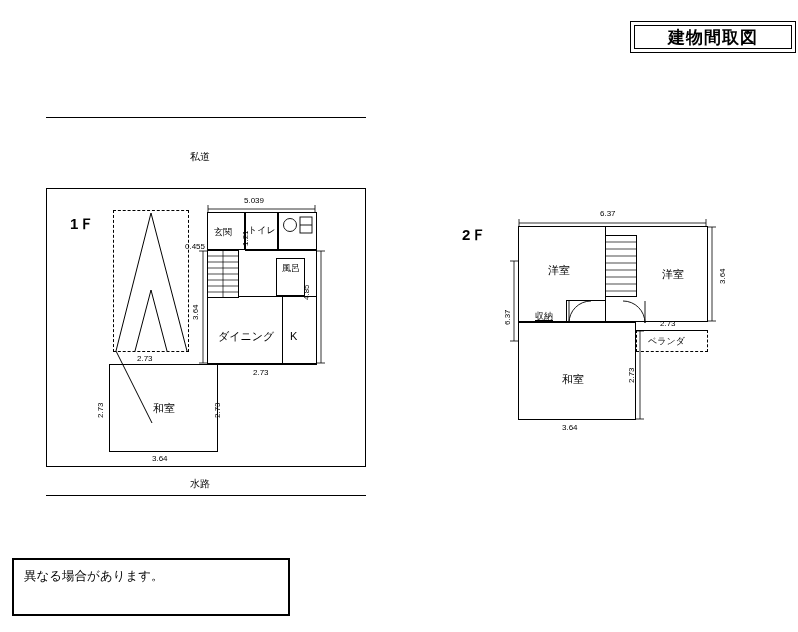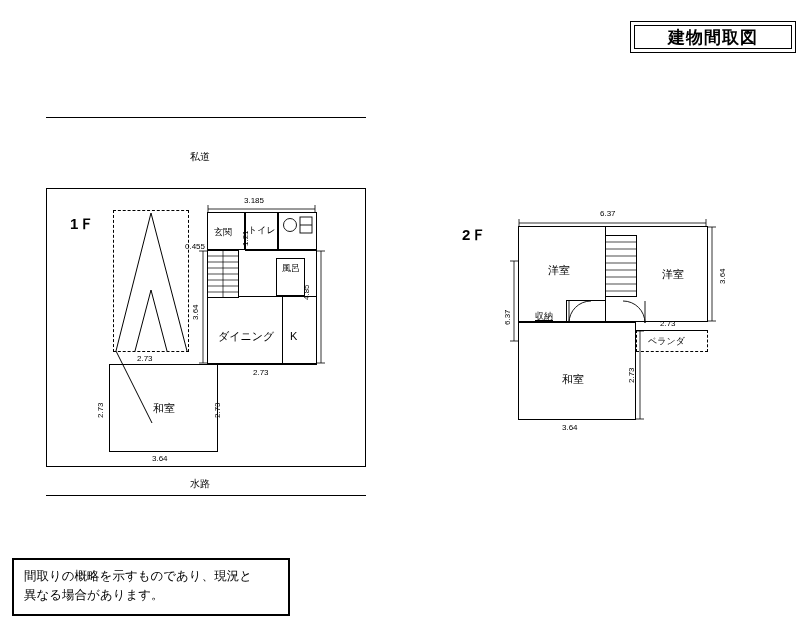--- a/index.html
+++ b/index.html
@@ -107,21 +107,21 @@
   <div class="abs vline" style="left:46px; top:188px; height:278px;"></div>
   <div class="abs vline" style="left:365px; top:188px; height:278px;"></div>
 
   <div class="abs dashed" style="left:113px; top:210px; width:76px; height:142px;"></div>
   <svg class="abs" style="left:113px; top:210px;" width="78" height="144">
     <polyline points="3,141 39,213" fill="none" stroke="#000" stroke-width="1"></polyline>
     <polyline points="3,141 38,3 74,141" fill="none" stroke="#000" stroke-width="1"></polyline>
     <polyline points="22,141 38,80 54,141" fill="none" stroke="#000" stroke-width="1"></polyline>
   </svg>
 
-  <div class="abs dim" style="left:244px; top:197px;">3.185</div>
+  <div class="abs dim" style="left:244px; top:197px;">5.039</div>
   <svg class="abs" style="left:207px; top:205px;" width="110" height="8">
     <line x1="1" y1="4" x2="108" y2="4" stroke="#000" stroke-width="0.8"></line>
     <line x1="1" y1="0" x2="1" y2="8" stroke="#000" stroke-width="0.8"></line>
     <line x1="108" y1="0" x2="108" y2="8" stroke="#000" stroke-width="0.8"></line>
   </svg>
 
   <div class="abs box" style="left:207px; top:212px; width:110px; height:152px;"></div>
 
   <div class="abs box" style="left:207px; top:212px; width:38px; height:38px;"></div>
   <div class="abs lbl" style="left:214px; top:228px;">玄関</div>
@@ -256,17 +256,16 @@
   <div class="abs dim-v" style="left:628px; top:383px;">2.73</div>
   <svg class="abs" style="left:636px; top:330px;" width="8" height="90">
     <line x1="4" y1="1" x2="4" y2="89" stroke="#000" stroke-width="0.8"></line>
     <line x1="0" y1="1" x2="8" y2="1" stroke="#000" stroke-width="0.8"></line>
     <line x1="0" y1="89" x2="8" y2="89" stroke="#000" stroke-width="0.8"></line>
   </svg>
 
   <div class="abs dim" style="left:562px; top:424px;">3.64</div>
 
   <div id="disclaimer" class="abs">
-    <div>間取りの概略を示すものであり、現況と</div>
     <div>異なる場合があります。</div>
   </div>
 
 </div>
 
 </body></html>

